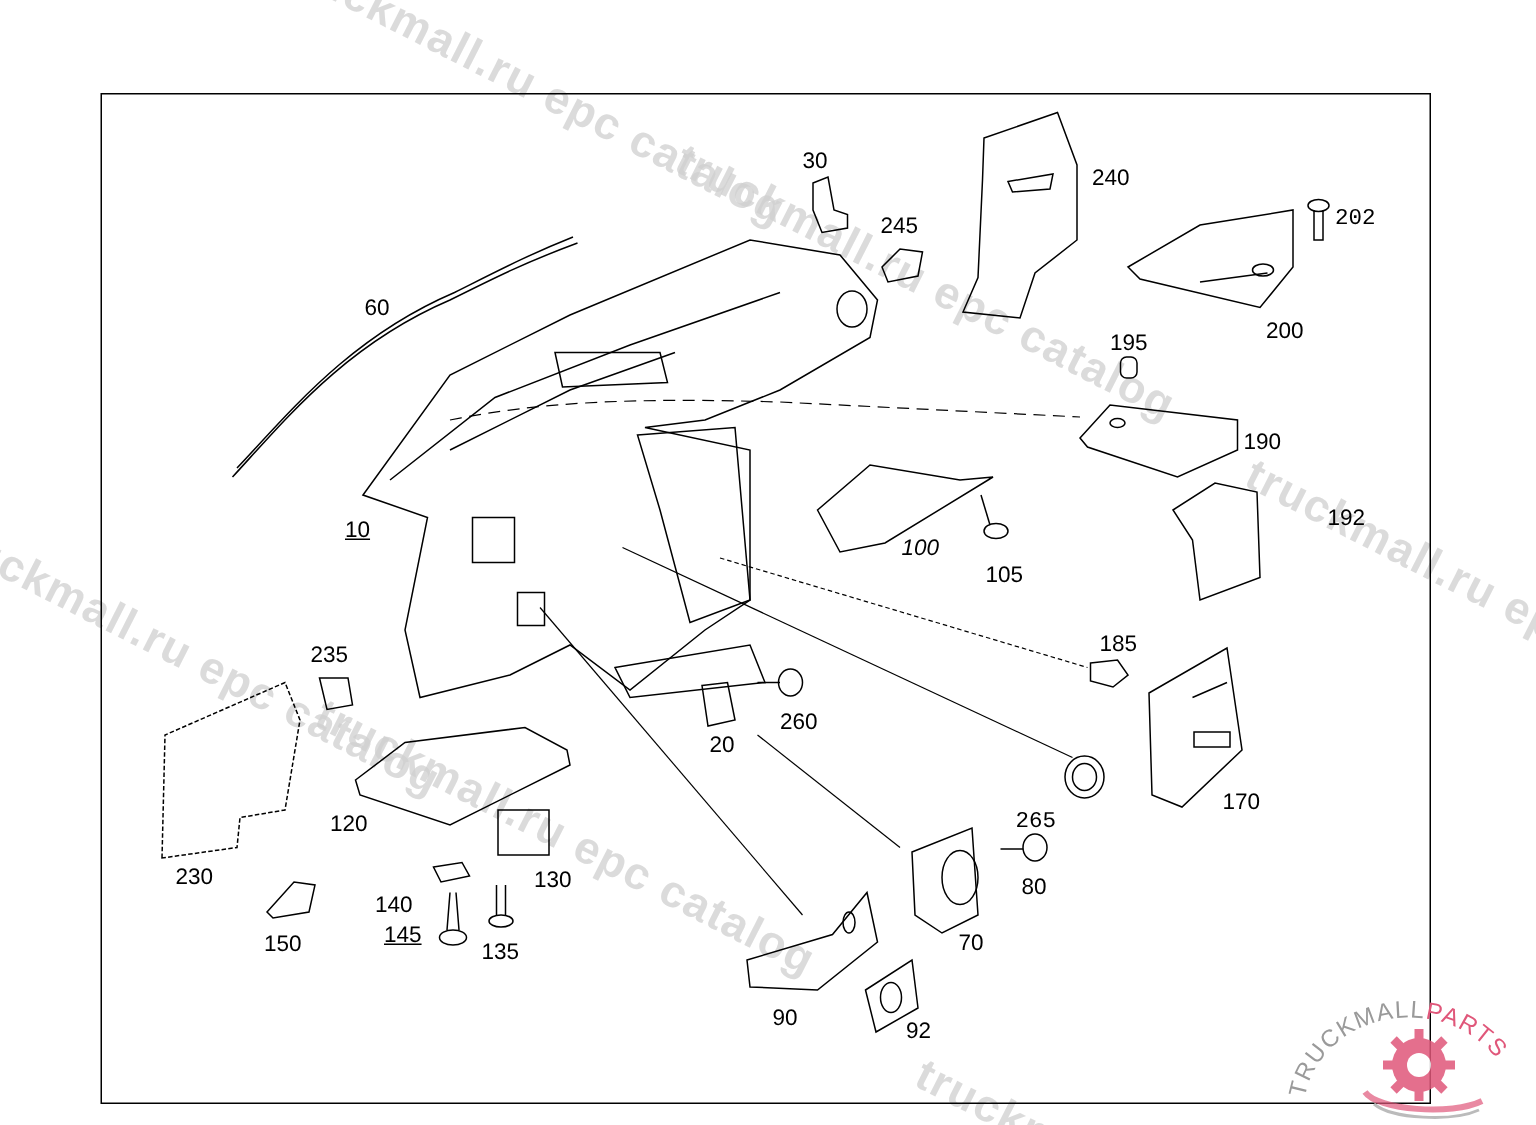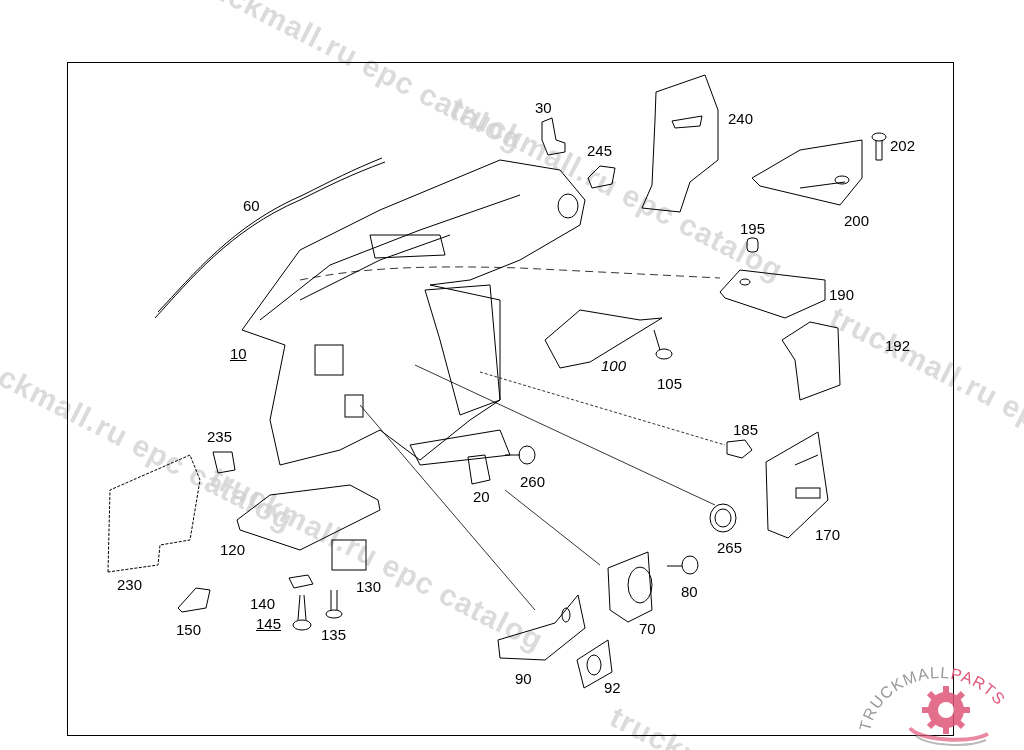--- a/index.html
+++ b/index.html
@@ -173,35 +173,35 @@
   </g>
 
   <g>
     <path d="M178,608 L196,588 L210,590 L206,608 L182,612 Z"></path>
   </g>
 </svg>
 
 <span class="lbl" style="left:535px; top:100px;">30</span>
 <span class="lbl" style="left:587px; top:143px;">245</span>
 <span class="lbl" style="left:728px; top:111px;">240</span>
-<span class="lbl" style="left:890px; top:138px;">202</span>
+<span class="lbl" style="left:890px; top:138px;font-family:Liberation Mono, monospace;">202</span>
 <span class="lbl" style="left:844px; top:213px;">200</span>
 <span class="lbl" style="left:243px; top:198px;">60</span>
 <span class="lbl" style="left:740px; top:221px;">195</span>
 <span class="lbl" style="left:829px; top:287px;">190</span>
 <span class="lbl" style="left:845px; top:338px;margin-left:40px;">192</span>
 <span class="lbl" style="left:230px; top:346px;text-decoration:underline;">10</span>
 <span class="lbl" style="left:601px; top:358px;font-style:italic;">100</span>
 <span class="lbl" style="left:657px; top:376px;">105</span>
 <span class="lbl" style="left:733px; top:422px;">185</span>
 <span class="lbl" style="left:207px; top:429px;">235</span>
 <span class="lbl" style="left:520px; top:474px;">260</span>
 <span class="lbl" style="left:473px; top:489px;">20</span>
 <span class="lbl" style="left:815px; top:527px;">170</span>
-<span class="lbl" style="left:717px; top:540px;">265</span>
+<span class="lbl" style="left:677px; top:540px;font-family:Liberation Mono, monospace;">265</span>
 <span class="lbl" style="left:220px; top:542px;">120</span>
 <span class="lbl" style="left:117px; top:577px;">230</span>
 <span class="lbl" style="left:250px; top:596px;">140</span>
 <span class="lbl" style="left:356px; top:579px;">130</span>
 <span class="lbl" style="left:681px; top:584px;">80</span>
 <span class="lbl" style="left:256px; top:616px;text-decoration:underline;">145</span>
 <span class="lbl" style="left:639px; top:621px;">70</span>
 <span class="lbl" style="left:176px; top:622px;">150</span>
 <span class="lbl" style="left:321px; top:627px;">135</span>
 <span class="lbl" style="left:515px; top:671px;">90</span>

